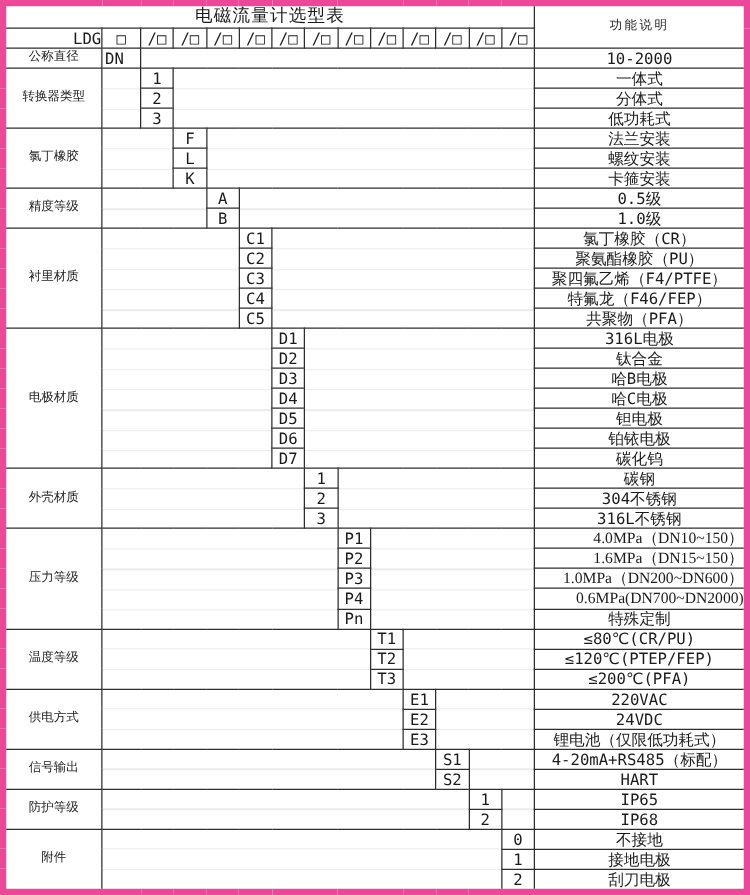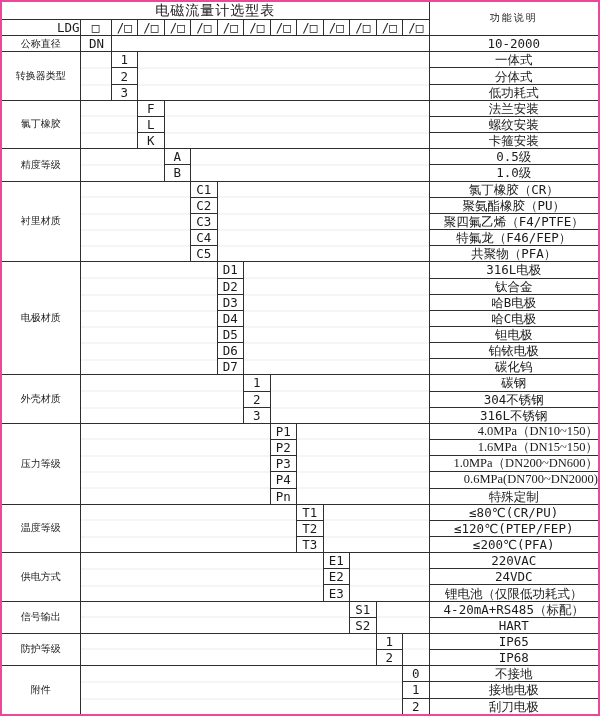--- a/index.html
+++ b/index.html
@@ -2,35 +2,35 @@
 <html><head>
 <meta charset="utf-8">
 <style>
   html,body{margin:0;padding:0;background:#ffffff;}
   .sheet{
     width:600px;height:716px;background:#ffffff;box-sizing:border-box;
     font-family:"DejaVu Sans Mono","DejaVu Sans","Liberation Sans",sans-serif;
   }
   table.grid{
     width:600px;height:716px;border-collapse:collapse;table-layout:fixed;
-    color:#1b1b1b;border:2px solid #ec4899;background:#ffffff;
+    color:#1b1b1b;border:5px solid #ec4899;background:#ffffff;
   }
   td{
     border:1px solid #2e2e2e;
     padding:0;margin:0;
     text-align:center;vertical-align:middle;
     font-size:12.5px;line-height:1.05;
     overflow:hidden;white-space:nowrap;
   }
   td.title{font-size:14px;letter-spacing:1px;}
   td.fnhead{font-size:10px;letter-spacing:2px;}
   td.label{font-size:10px;}
   td.label.ldg{text-align:right;padding-left:8px;font-size:12.5px;}
   td.code{font-size:12.5px;}
-  td.code.left{text-align:center;padding-left:2px;}
+  td.code.left{text-align:left;padding-left:2px;}
   td.func{font-size:12.5px;margin-top:12px;}
   td.func.left{text-align:right;padding-left:3px;font-family:Liberation Serif, serif;}
   
   td.blank{
     background-image:repeating-linear-gradient(
       to bottom,
       transparent 0px, transparent 15.3px,
       rgba(0,0,0,0.08) 15.3px, rgba(0,0,0,0.08) 16.3px);
   }
 </style>

